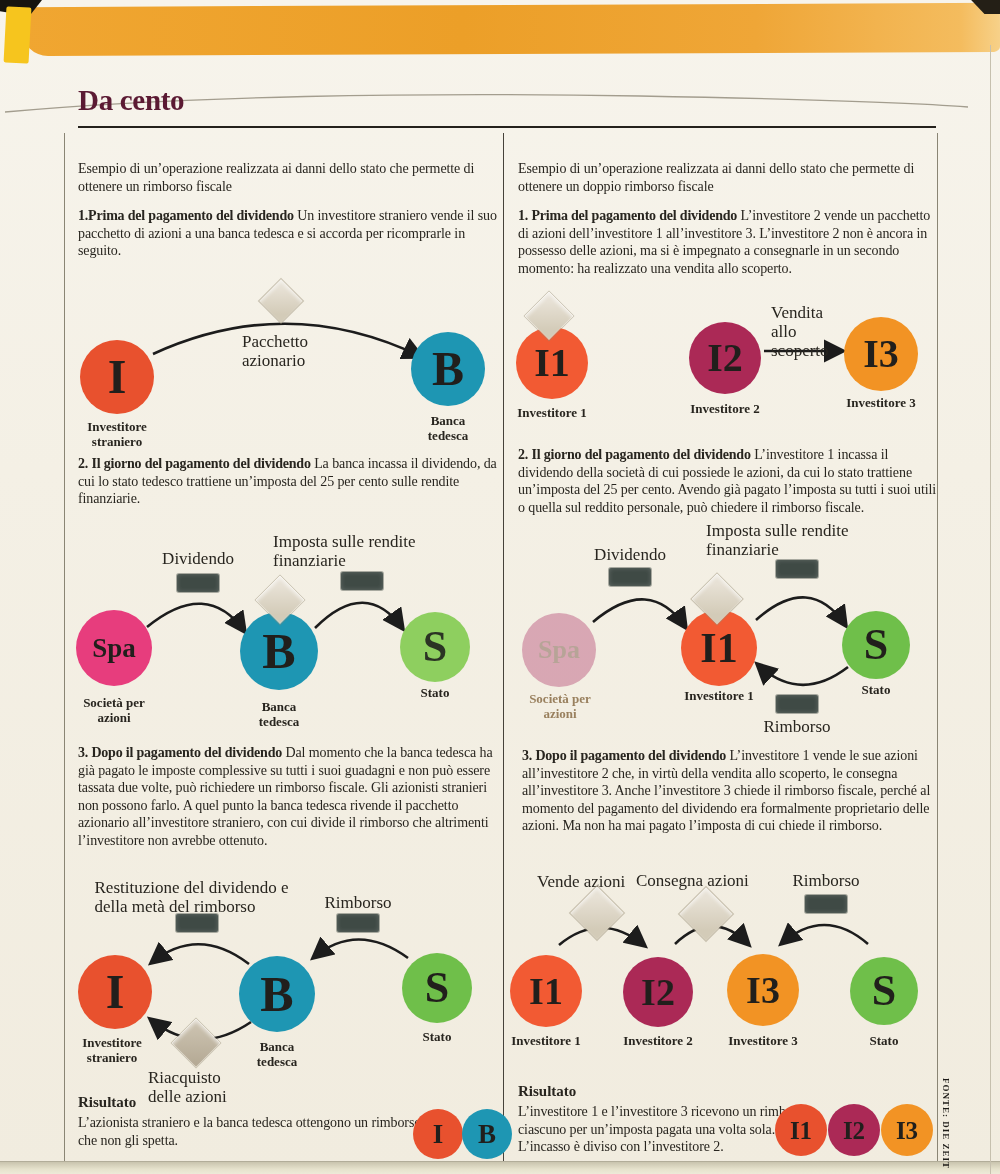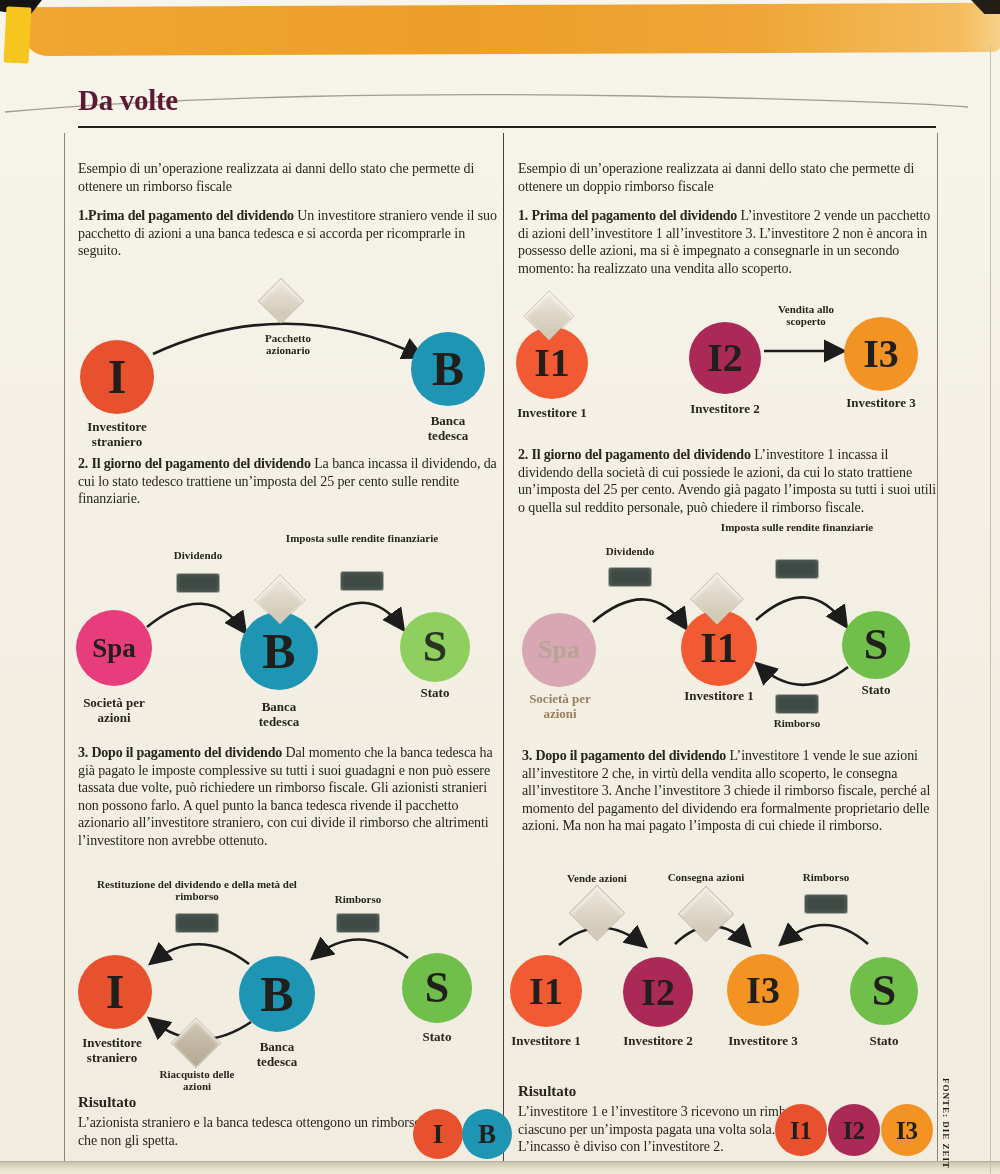--- a/index.html
+++ b/index.html
@@ -26,22 +26,22 @@
   .title{position:absolute;left:78px;top:84px;font-size:29px;font-weight:bold;color:#5b1a33;letter-spacing:-0.3px;}
   .h2{position:absolute;font-size:19px;font-weight:bold;color:#5b1a33;letter-spacing:-0.2px;}
   .para{position:absolute;font-size:14px;line-height:17.5px;width:421px;letter-spacing:-0.1px;}
   .para b{letter-spacing:-0.2px;}
   .rhead{position:absolute;font-size:15px;font-weight:bold;}
   
   .node{position:absolute;border-radius:50%;display:flex;align-items:center;justify-content:center;
         transform:translate(-50%,-50%);font-weight:bold;color:#211f1c;line-height:1;}
   .nlabel{position:absolute;transform:translateX(-50%);text-align:center;
         font-size:13px;font-weight:bold;line-height:1.15;}
-  .flabel{position:absolute;transform:translateX(-50%);text-align:center;
-        font-size:11px;font-weight:bold;line-height:1.12;}
+  .flabel{position:absolute;transform:translateX(-50%);
+        font-size:17px;font-weight:normal;line-height:1.12;}
   .money{position:absolute;width:42px;height:18px;background:#3f4a45;transform:translate(-50%,-50%);
         border-radius:2px;box-shadow:inset 0 0 5px rgba(255,255,255,.18),0 0 0 1px rgba(30,40,35,.35);}
   .diamond{position:absolute;width:31px;height:31px;transform:translate(-50%,-50%) rotate(45deg);
         background:linear-gradient(135deg,#e7e1d5 20%,#d3cbb8 80%);
         box-shadow:0 0 0 1px rgba(150,140,118,.45), inset 2px 2px 4px rgba(255,255,255,.6);}
   .arrows{position:absolute;left:0;top:0;pointer-events:none;}
   .source{position:absolute;left:941px;top:1078px;writing-mode:vertical-rl;
         font-size:9px;font-weight:bold;letter-spacing:1px;color:#1d1b17;}
   .faded{opacity:.55;filter:saturate(.6);}
   .fadedtxt{color:rgba(130,100,60,.8);}
@@ -78,21 +78,21 @@
       <path d="M764,351 L843,351"></path>
       <path d="M593,622 Q650,574 686,628"></path>
       <path d="M756,620 Q810,572 846,626"></path>
       <path d="M848,667 Q800,704 757,664"></path>
       <path d="M559,945 Q601,910 645,946"></path>
       <path d="M675,944 Q713,908 749,945"></path>
       <path d="M868,944 Q824,906 781,944"></path>
     </g>
   </svg>
 
-  <div class="title">Da volte</div>
+  <div class="title">Da cento</div>
   <div class="titlerule"></div>
 
   <div class="para" style="left:78px;top:160px;">Esempio di un’operazione realizzata ai danni dello stato che permette di ottenere un rimborso fiscale</div>
 
   <div class="para" style="left:78px;top:207px;">
     <b>1.Prima del pagamento del dividendo</b>
     <span>Un investitore straniero vende il suo pacchetto di azioni a una banca tedesca e si accorda per ricomprarle in seguito.</span>
   </div>
 
   <div class="node" style="left:117px;top:377px;width:74px;height:74px;background:#e8512e;font-size:48px;">

